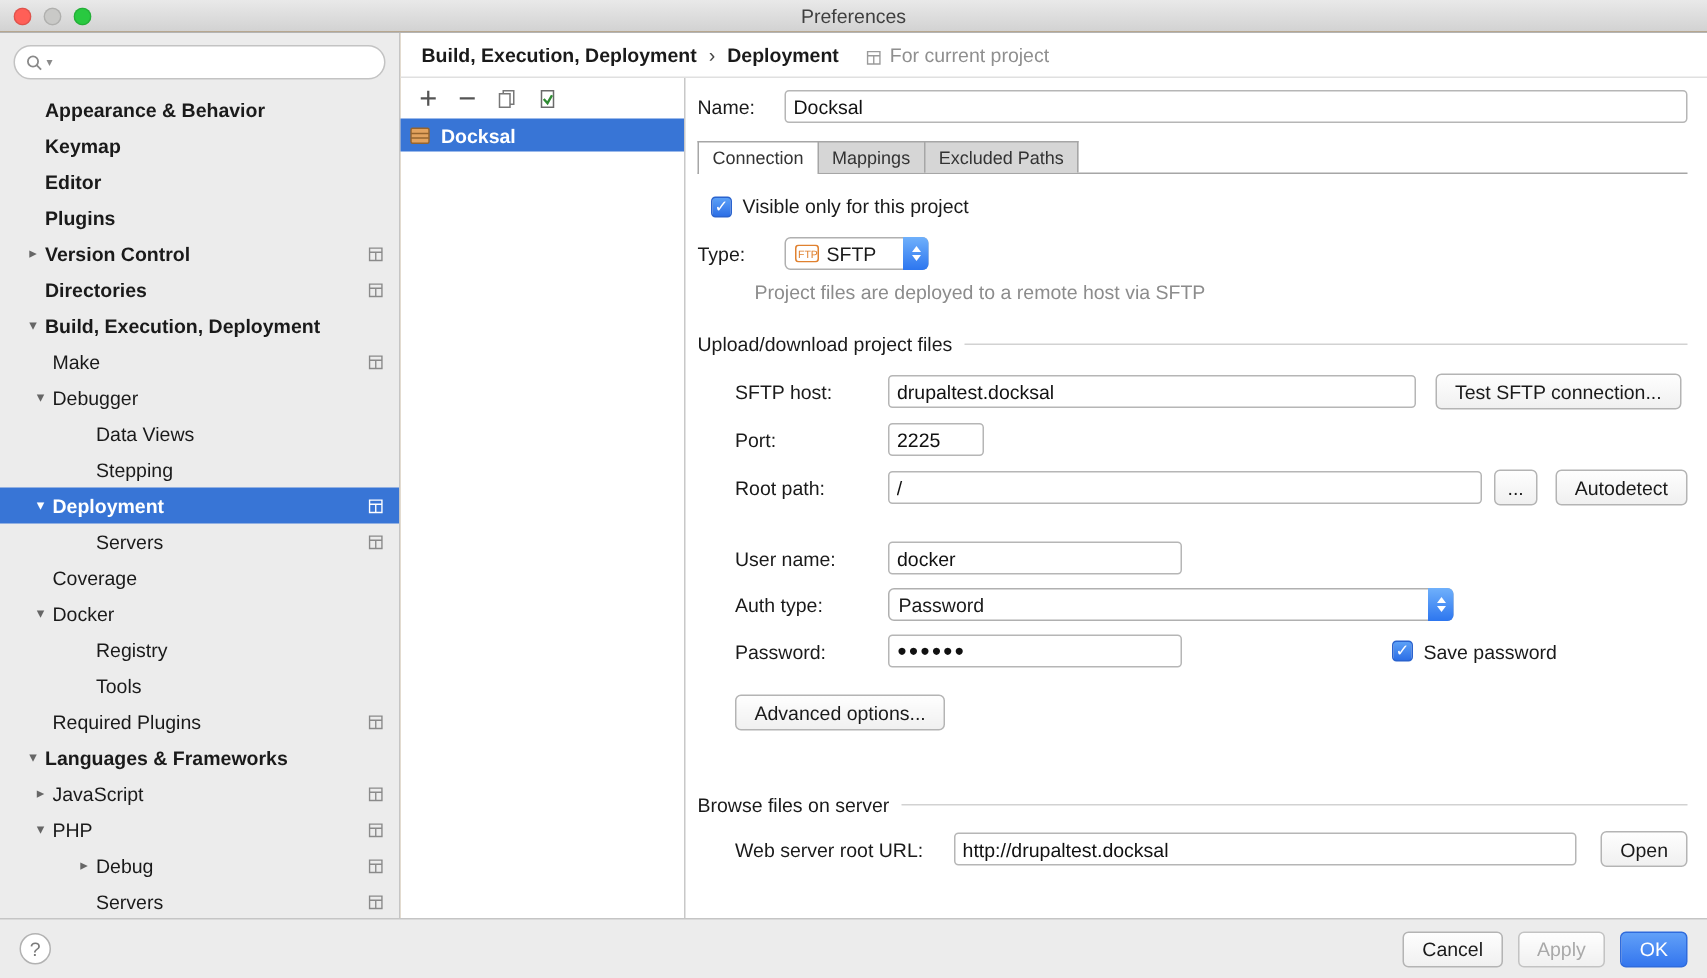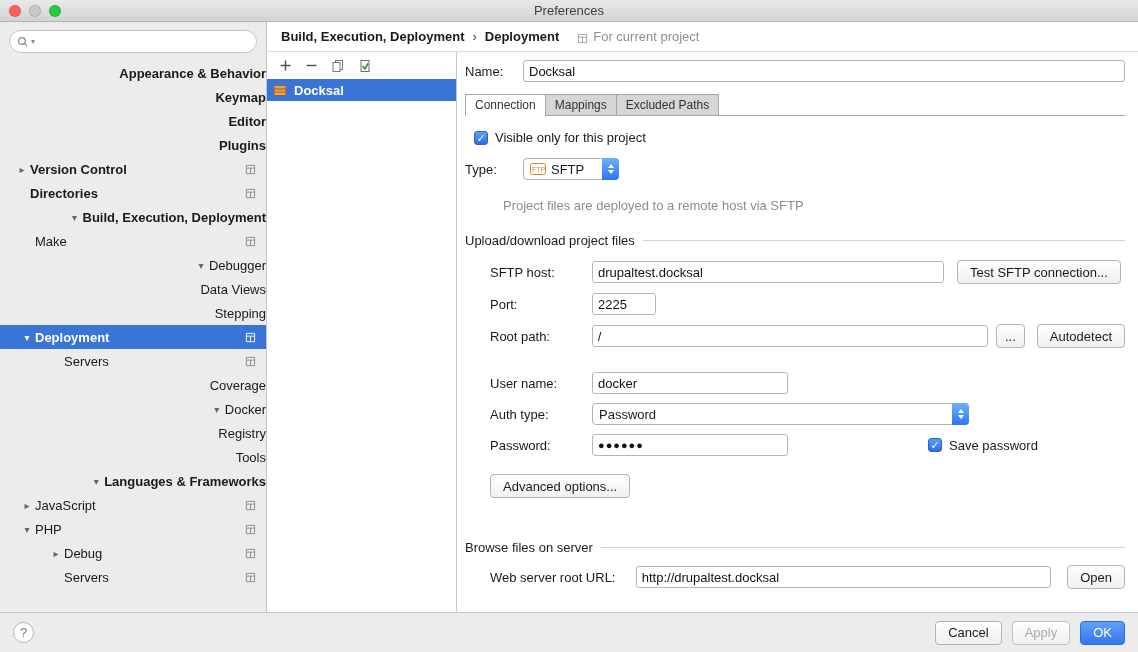--- a/index.html
+++ b/index.html
@@ -20,21 +20,21 @@
   
   .body { display:flex; height:590px; }
   .sidebar { width:267px; background:#ececec; border-right:1px solid #c5c5c5;
              display:flex; flex-direction:column; flex:0 0 267px; }
   .search { margin:8px 9px 5px; height:23px; background:#fff; border:1px solid #c3c3c3;
             border-radius:12px; display:flex; align-items:center; padding:0 7px; gap:2px; }
   .search input { border:none; outline:none; flex:1; font-size:12px; background:transparent;
                   font-family:inherit; min-width:0; }
   .scaret { font-size:8px; color:#8a8a8a; }
   .tree { flex:1; overflow:hidden; padding-top:3px; }
-  .trow { height:24px; display:flex; align-items:center; cursor:default;justify-content:flex-end; }
+  .trow { height:24px; display:flex; align-items:center; cursor:default; }
   .trow.b .tl { font-weight:bold; }
   .trow.sel { background:#3875d6; }
   .trow.sel .tl { color:#fff; font-weight:bold; }
   .arr { width:16px; flex:0 0 16px; text-align:center; font-size:10px; color:#666; }
   .trow.sel .arr { color:#fff; }
   .lv1 { padding-left:14px; } .lv2 { padding-left:19px; } .lv3 { padding-left:48px; }
   .badge { margin-left:auto; margin-right:10px; color:#8a8a8a; flex:0 0 auto; }
   .trow.sel .badge { color:#fff; }
   
   .main { flex:1; display:flex; flex-direction:column; background:#fff; min-width:0; }
@@ -70,21 +70,21 @@
   .typerow .lbl { width:58px; }
   .combo { height:22px; border:1px solid #b0b0b0; border-radius:4px; background:#fff;
            display:flex; align-items:center; gap:5px; padding:0 22px 0 6px; position:relative; }
   .stepper { position:absolute; right:-1px; top:-1px; bottom:-1px; width:17px;
              border-radius:0 4px 4px 0; background:linear-gradient(#6fb0fb,#2d76ef);
              display:flex; flex-direction:column; align-items:center; justify-content:center; gap:2px; }
   .triu { width:0; height:0; border-left:3px solid transparent; border-right:3px solid transparent;
           border-bottom:4px solid #fff; }
   .trid { width:0; height:0; border-left:3px solid transparent; border-right:3px solid transparent;
           border-top:4px solid #fff; }
-  .hint { margin:18px 0 0 38px; color:#8c8c8c; }
+  .hint { margin:7px 0 0 38px; color:#8c8c8c; }
   .section { display:flex; align-items:center; margin-top:20px; }
   .section .line { flex:1; height:1px; background:#d2d2d2; margin-left:8px; }
   .inrow { margin-left:25px; }
   .inlbl { width:102px; }
   .btn { height:24px; padding:0 12px; background:linear-gradient(#fefefe,#f0f0f0);
          border:1px solid #b4b4b4; border-radius:4px; font-size:13px; font-family:inherit;
          color:#1a1a1a; }
   .btn.sm { padding:0 8px; }
   .btn.disabled { color:#a9a9a9; border-color:#c3c3c3; }
   .btn.primary { background:linear-gradient(#61a0f8,#3476ee); border-color:#2f6bdc; color:#fff; }
@@ -196,20 +196,27 @@
             <span class="arr">▾</span>
             <span class="tl">Docker</span>
           </div>
         <div class="trow lv3">
             <span class="arr"></span>
             <span class="tl">Registry</span>
           </div>
         <div class="trow lv3">
             <span class="arr"></span>
             <span class="tl">Tools</span>
+          </div>
+        <div class="trow lv2">
+            <span class="arr"></span>
+            <span class="tl">Required Plugins</span>
+            <svg class="badge" viewBox="0 0 12 12" width="11" height="11">
+              <path d="M1.5 1.5h9v9h-9z M1.5 4.5h9 M6 4.5v6" fill="none" stroke="currentColor"></path>
+            </svg>
           </div>
         <div class="trow b lv1">
             <span class="arr">▾</span>
             <span class="tl">Languages &amp; Frameworks</span>
           </div>
         <div class="trow lv2">
             <span class="arr">▸</span>
             <span class="tl">JavaScript</span>
             <svg class="badge" viewBox="0 0 12 12" width="11" height="11">
               <path d="M1.5 1.5h9v9h-9z M1.5 4.5h9 M6 4.5v6" fill="none" stroke="currentColor"></path>

